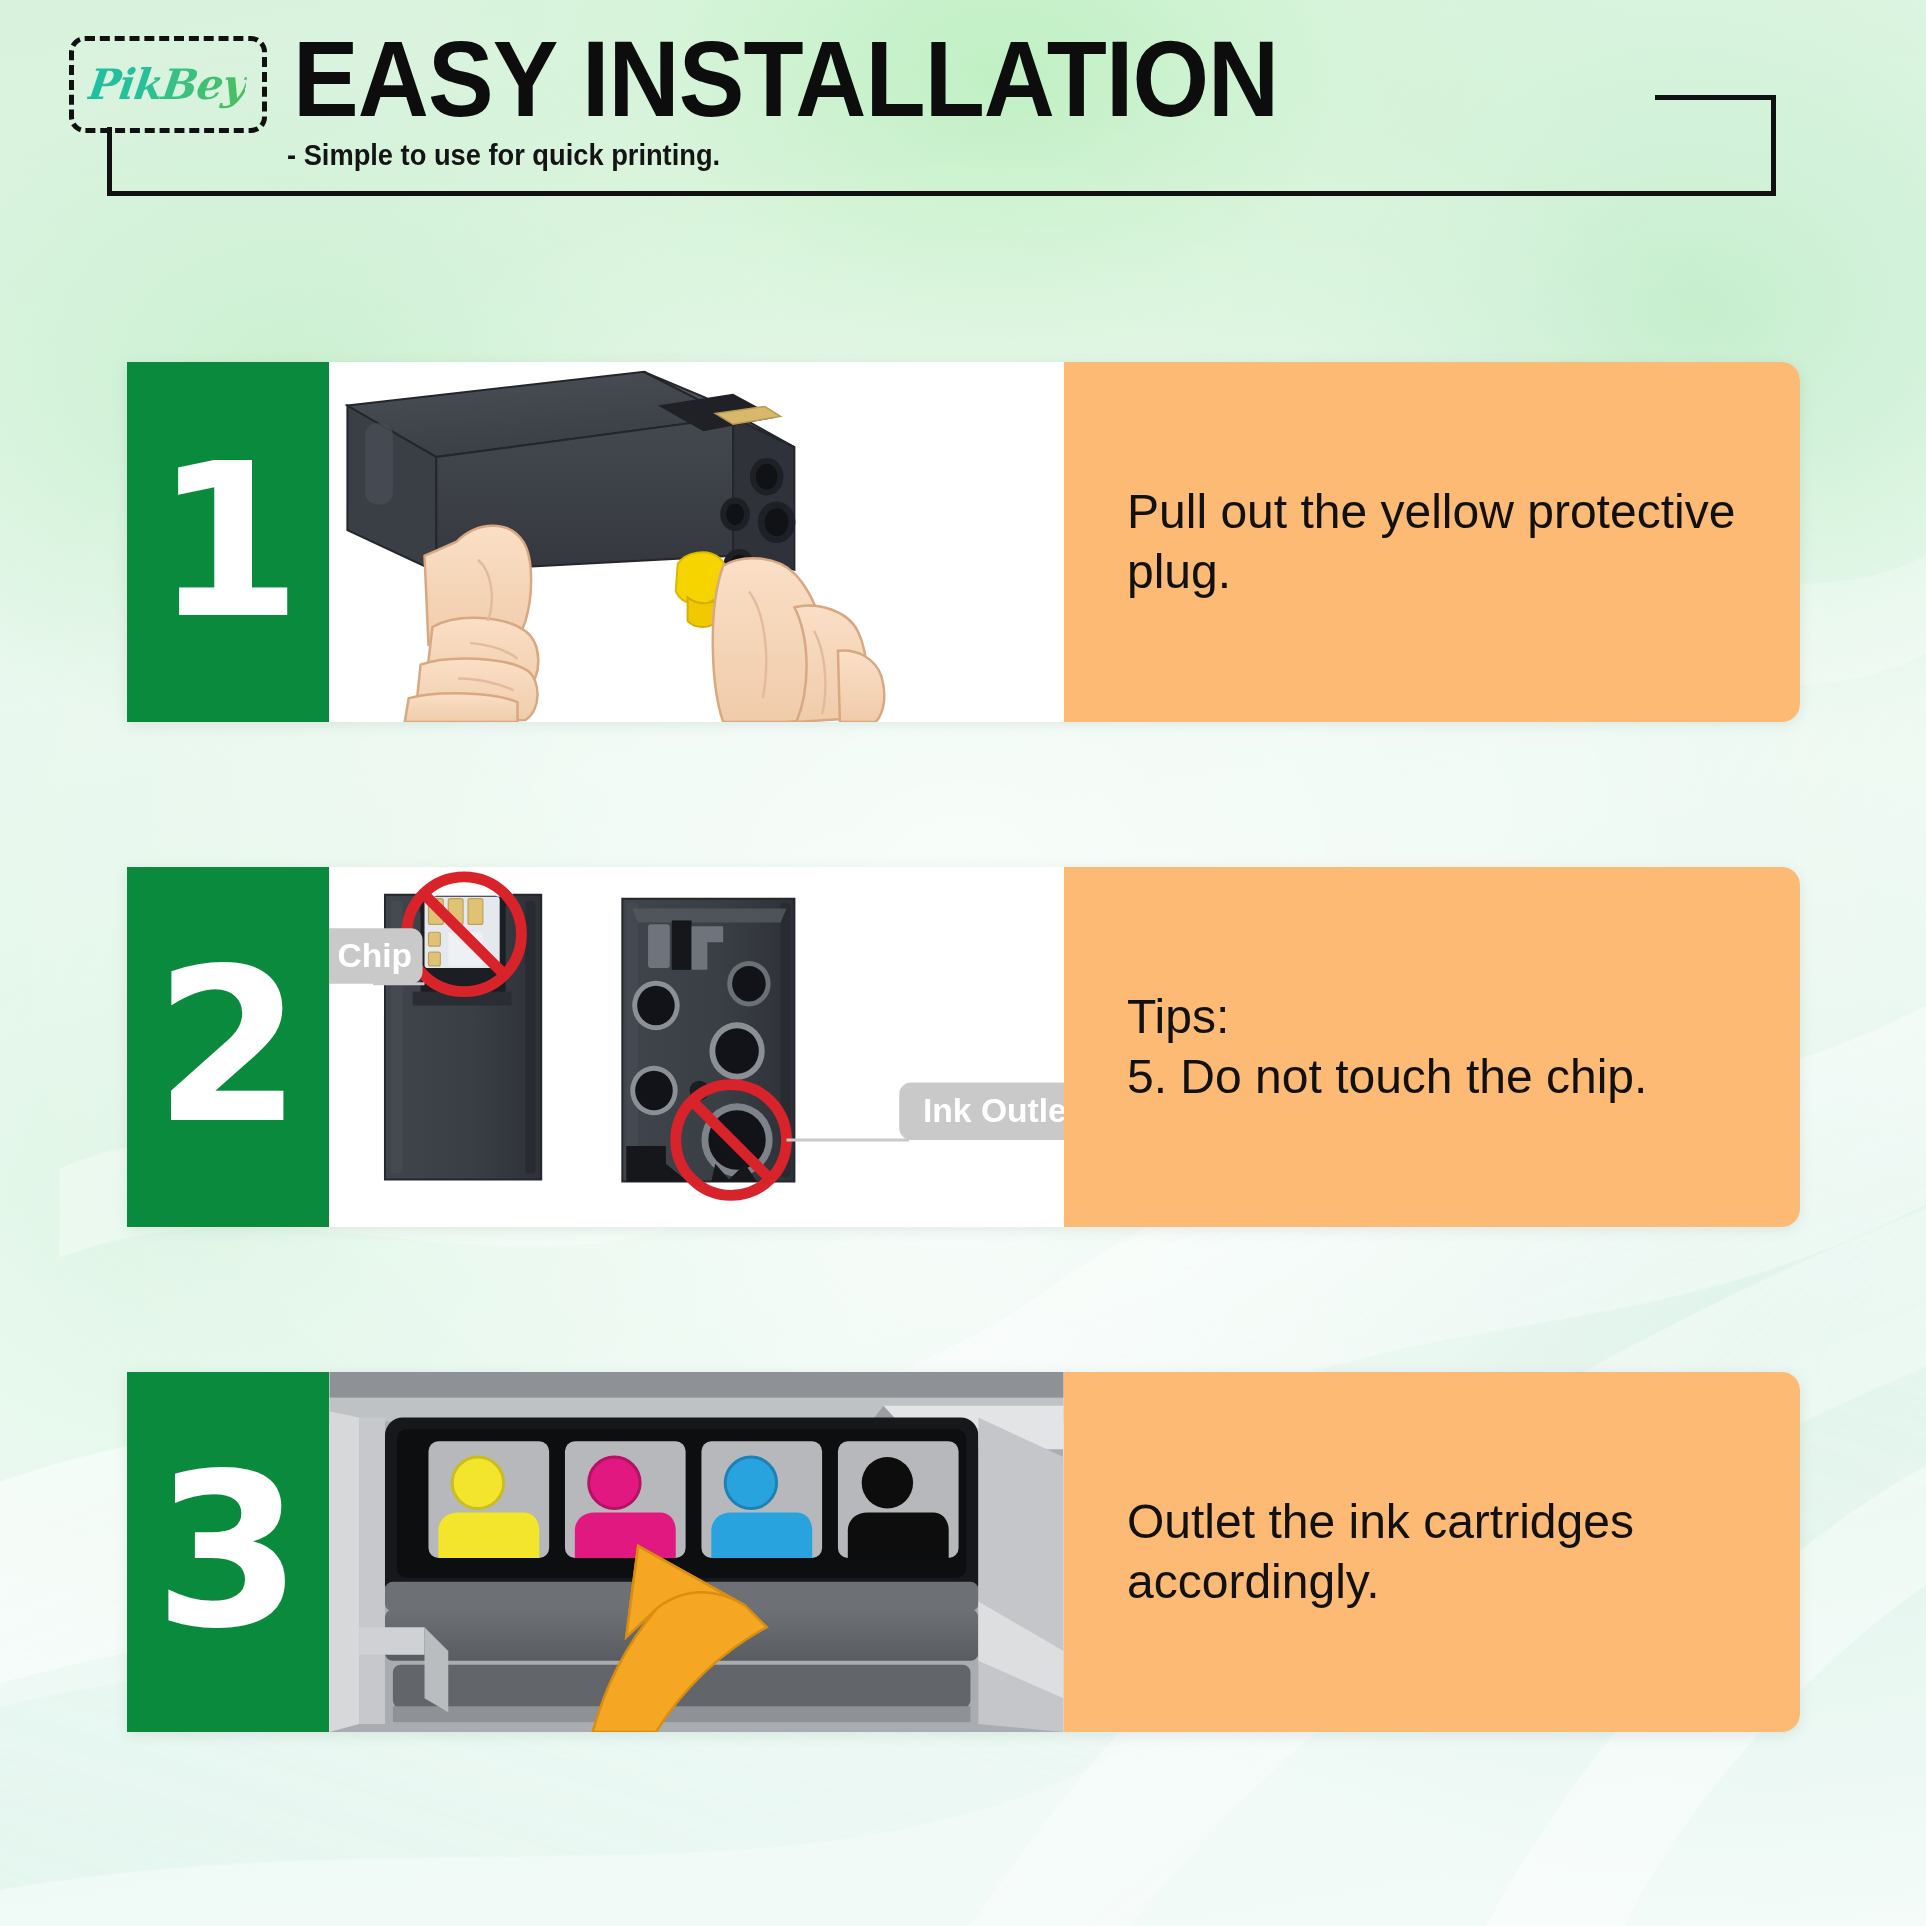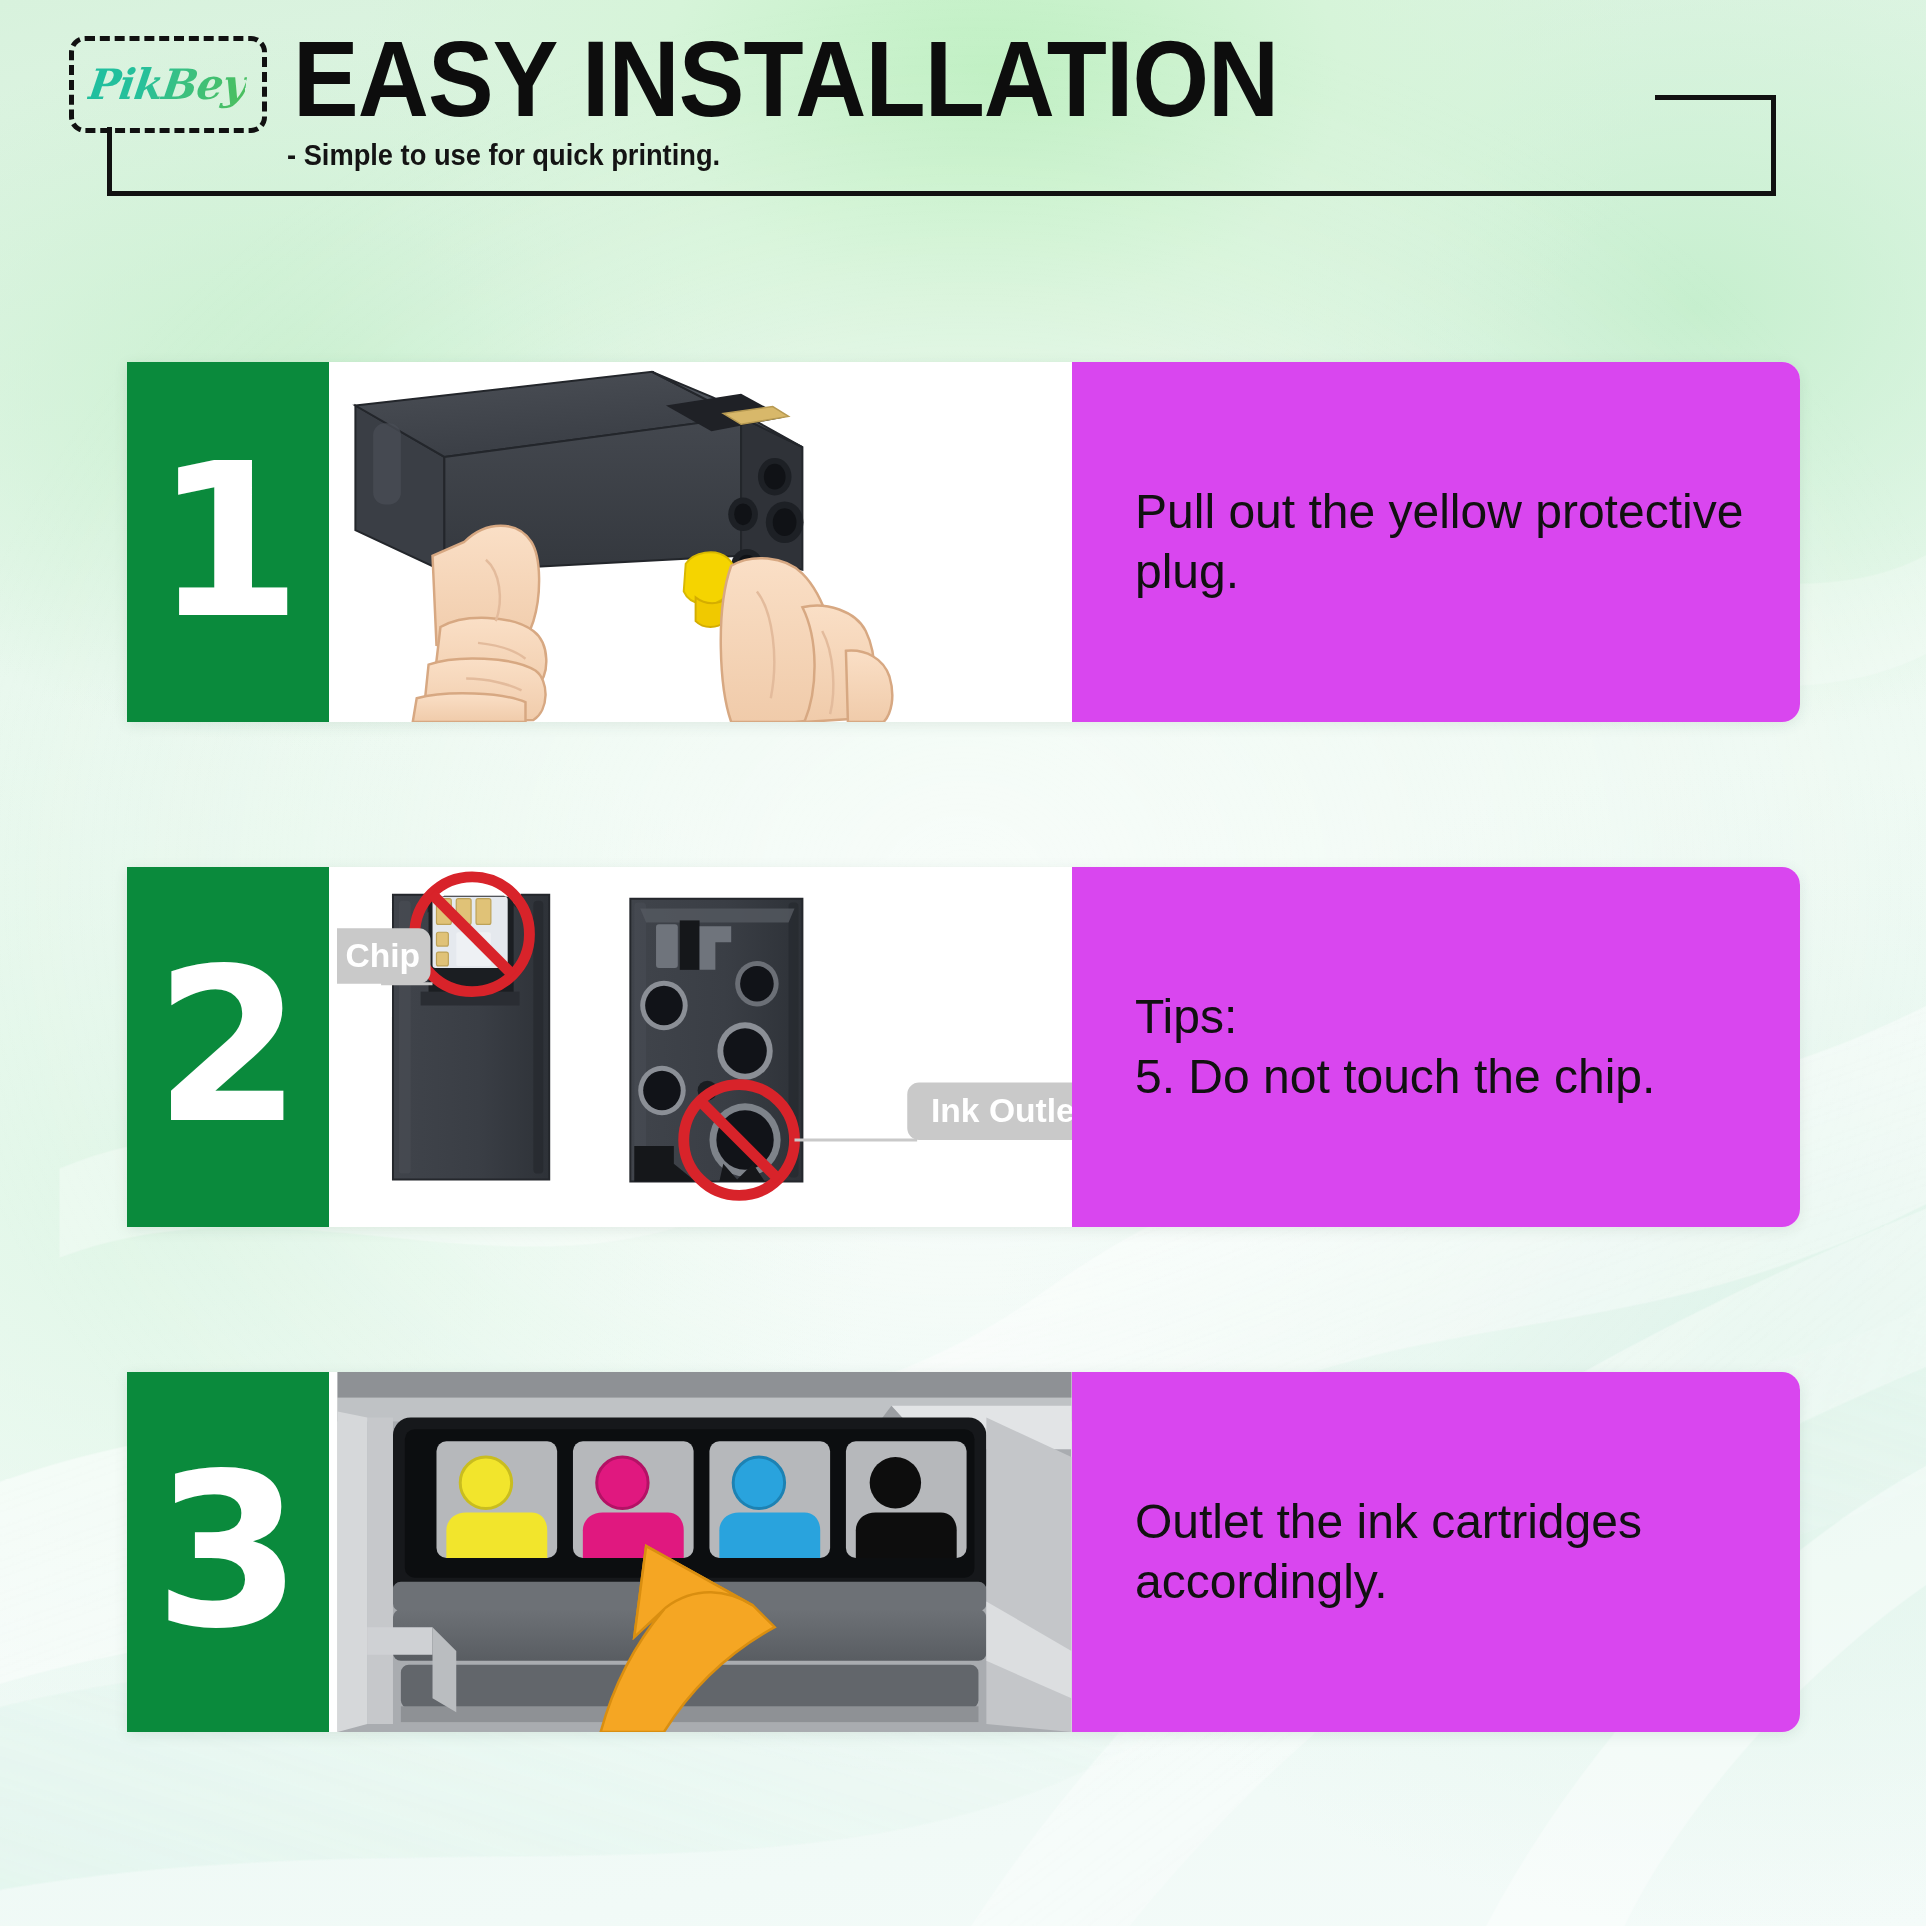--- a/index.html
+++ b/index.html
@@ -132,27 +132,26 @@
     line-height: 212px;
   }
 
   .illus {
     position: relative;
     flex: 0 0 735px;
     width: 735px;
     height: 100%;
     background: #ffffff;
     overflow: hidden;
-    margin-left: 8px;
   }
 
   .text-pane {
     flex: 1 1 auto;
     height: 100%;
-    background: #d946ef;
+    background: #fdba74;
     display: flex;
     align-items: center;
     padding-left: 63px;
     padding-right: 40px;
   }
   .step-text {
     font-family: "Liberation Sans", sans-serif;
     font-size: 48px;
     line-height: 1.26;
     color: #111;

